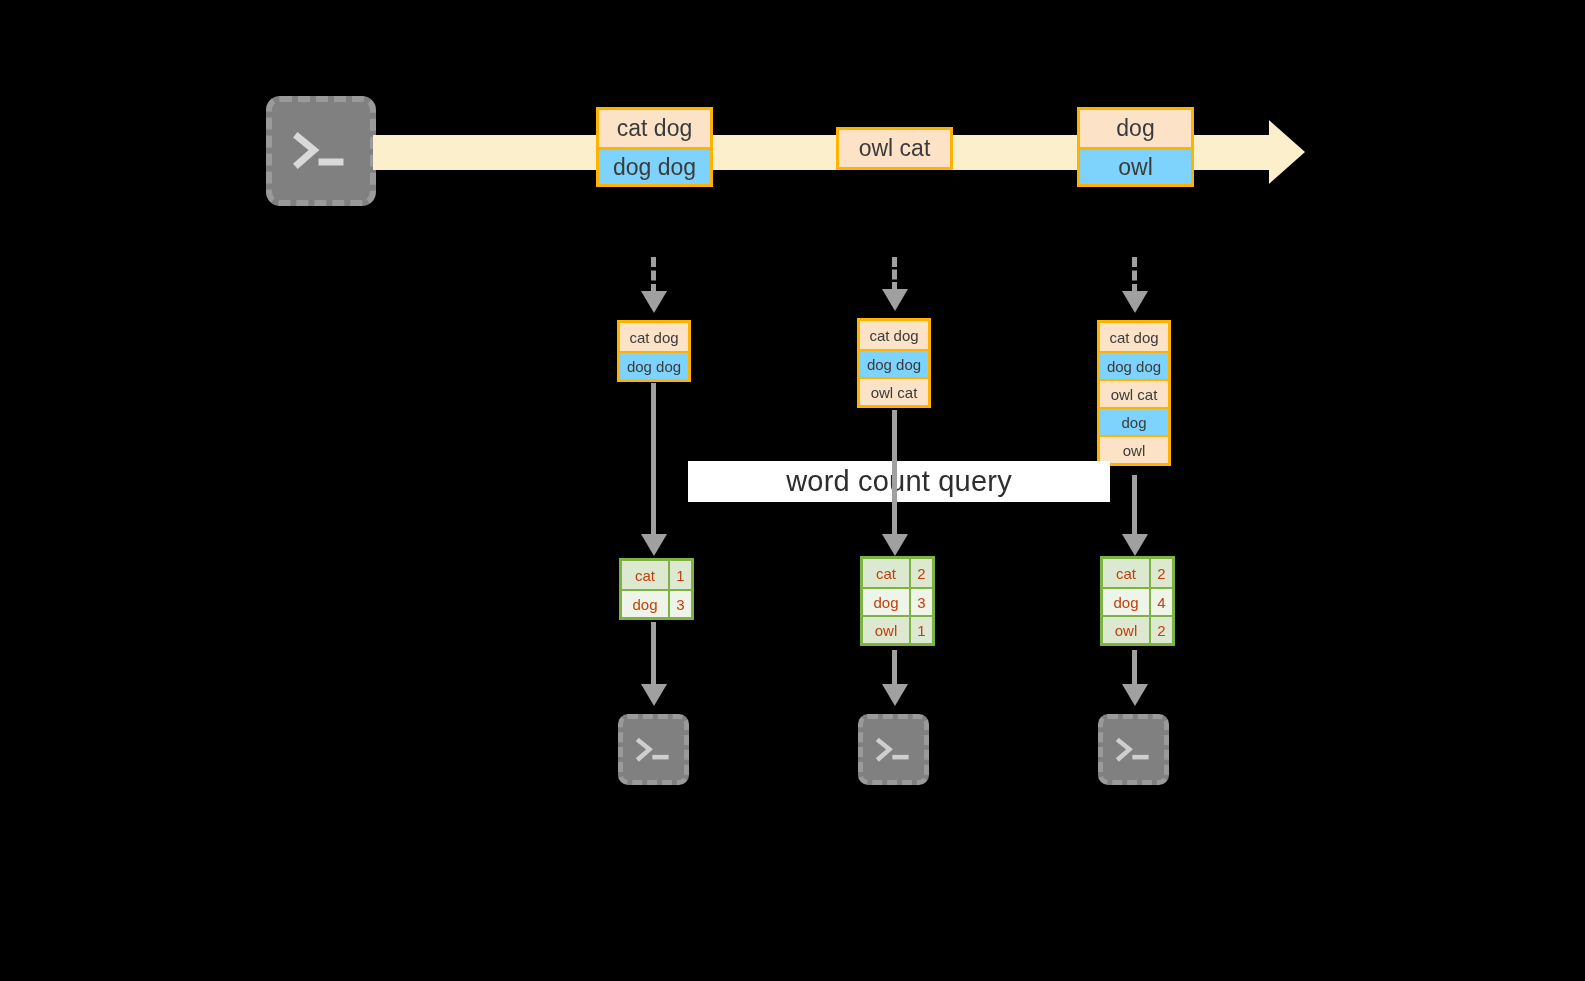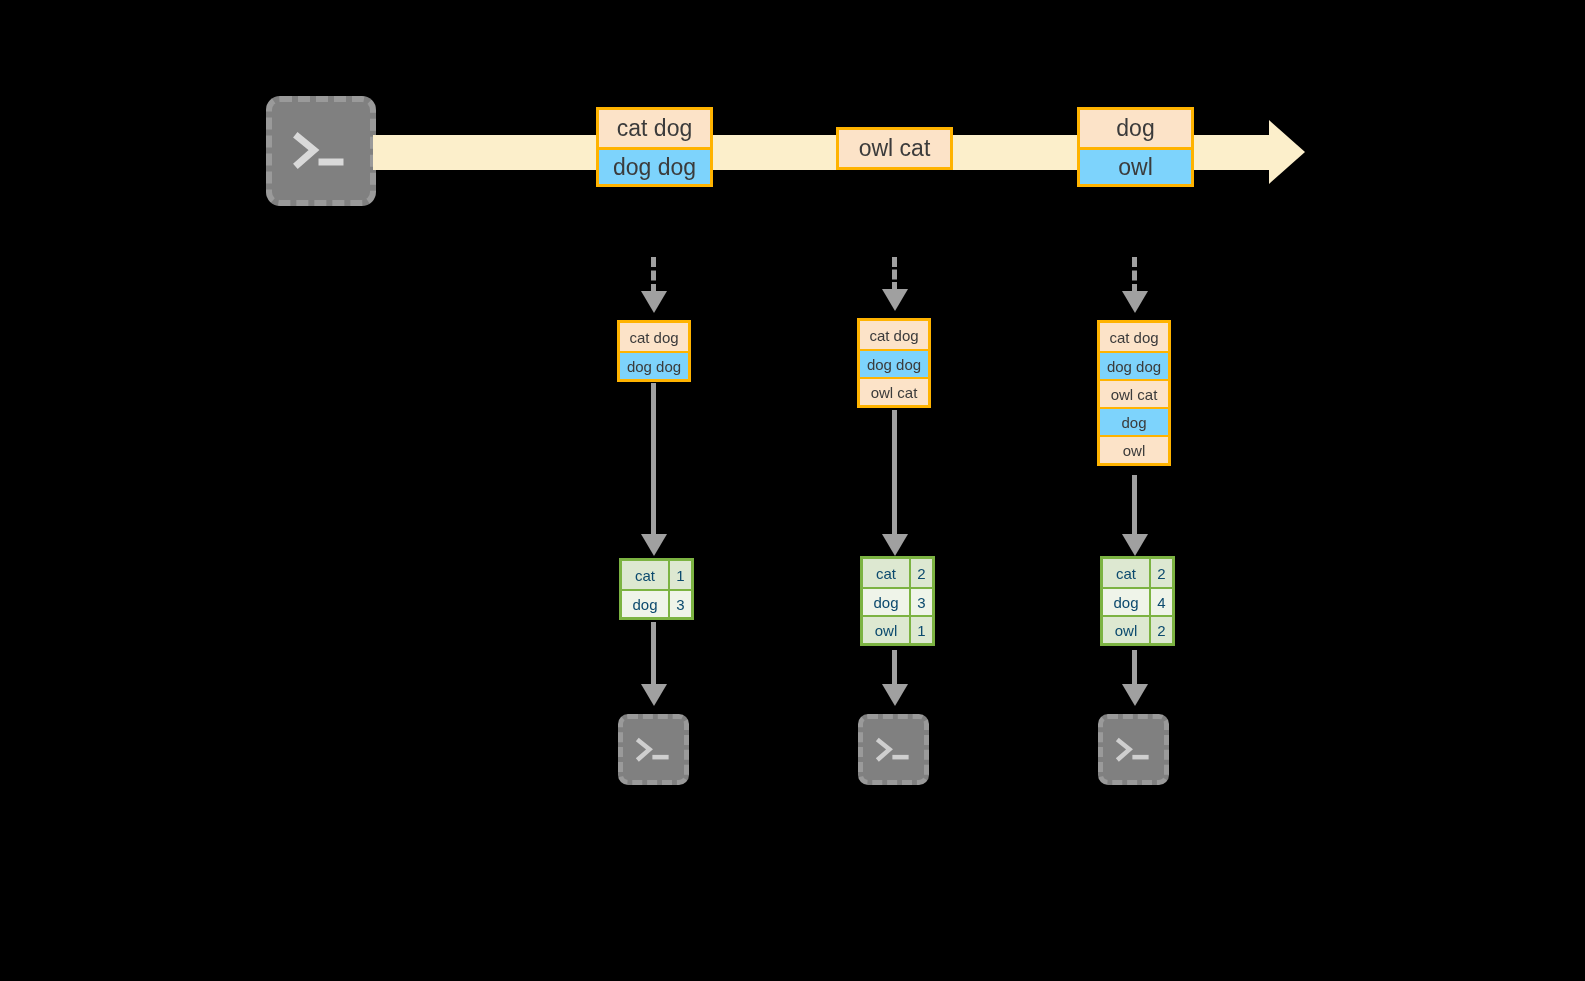--- a/index.html
+++ b/index.html
@@ -86,21 +86,21 @@
     height: 28px;
     box-sizing: border-box;
   }
   .restable .row + .row { border-top: 2px solid #7cb342; }
   .restable .w, .restable .c {
     box-sizing: border-box;
     display: flex;
     align-items: center;
     justify-content: center;
     font-size: 15px;
-    color: #0c4a6e;
+    color: #c2410c;
   }
   .restable .w { width: 46px; }
   .restable .c { width: 23px; border-left: 2px solid #7cb342; }
   .restable .row.dark  .w { background: #dde8d1; }
   .restable .row.dark  .c { background: #dde8d1; }
   .restable .row.light .w { background: #eff4e9; }
   .restable .row.light .c { background: #eff4e9; }
 
   
   .vline {
@@ -189,20 +189,23 @@
   </div>
 
   <div class="recbox mid" style="left:1097px; top:320px; width:74px;">
     <div class="cell dark">cat dog</div>
     <div class="cell light">dog dog</div>
     <div class="cell dark">owl cat</div>
     <div class="cell light">dog</div>
     <div class="cell dark">owl</div>
   </div>
 
+  <div class="query-band" style="left:688px; top:461px; width:422px; height:41px;">
+    <span class="txt">word count query</span>
+  </div>
 
   <div class="vline" style="left:651px; top:383px; width:5px; height:167px;"></div>
   <div class="vhead" style="left:641px; top:534px;"></div>
 
   <div class="vline" style="left:892px; top:410px; width:5px; height:140px;"></div>
   <div class="vhead" style="left:882px; top:534px;"></div>
 
   <div class="vline" style="left:1132px; top:475px; width:5px; height:75px;"></div>
   <div class="vhead" style="left:1122px; top:534px;"></div>
 

